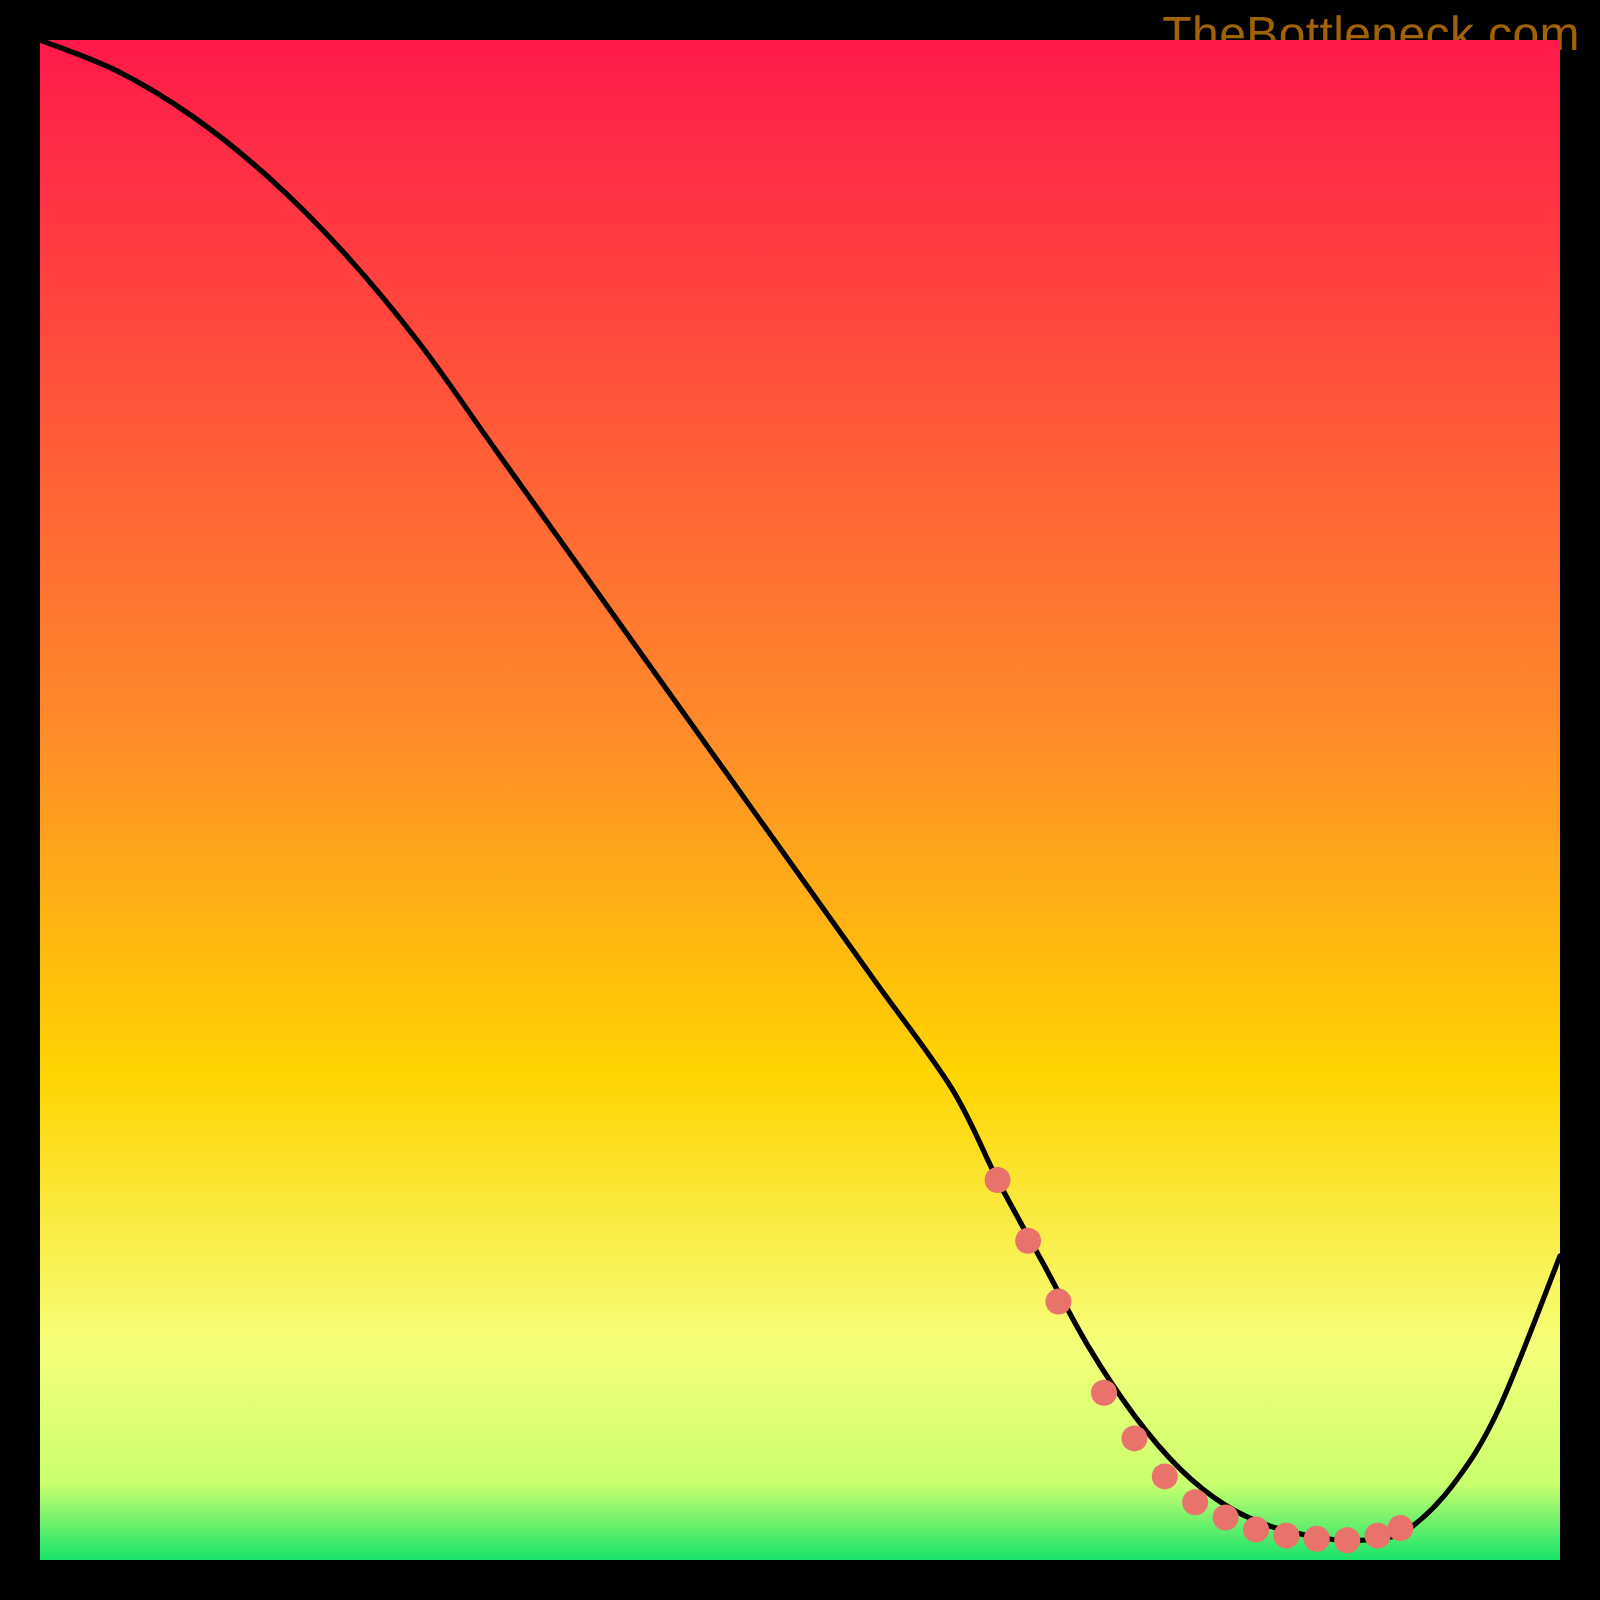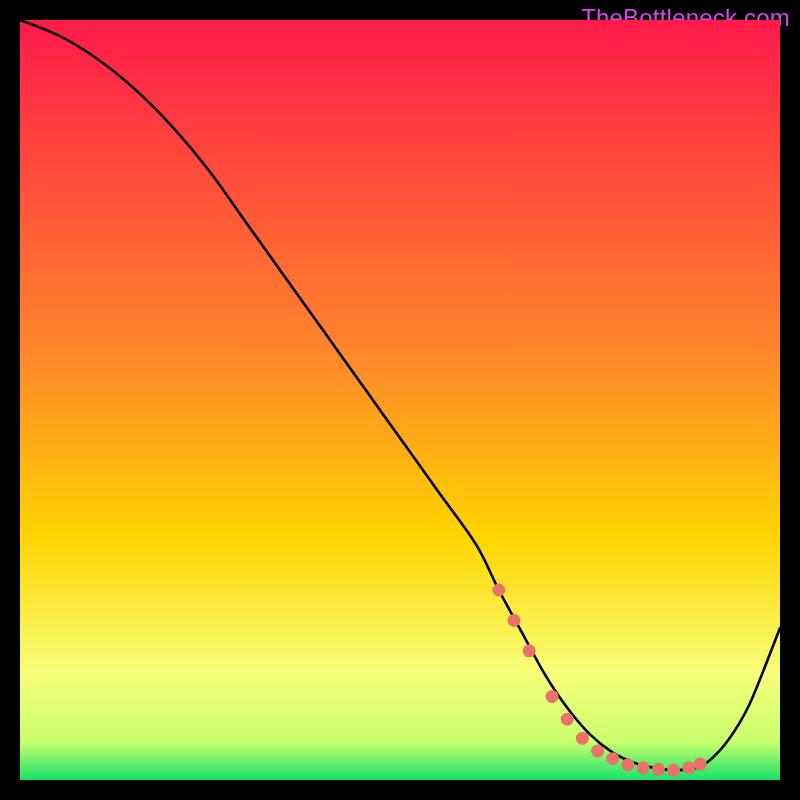--- a/index.html
+++ b/index.html
@@ -26,21 +26,21 @@
   }
   .plot svg {
     width: 100%;
     height: 100%;
     display: block;
   }
   .watermark {
     position: absolute;
     top: 4px;
     right: 10px;
-    color: #d946ef;
+    color: #a16207;
     font-size: 24px;
     font-weight: 500;
     letter-spacing: 0.2px;
   }
 </style>
 </head>
 <body>
 
 <div class="stage">
   <div class="watermark">TheBottleneck.com</div>

